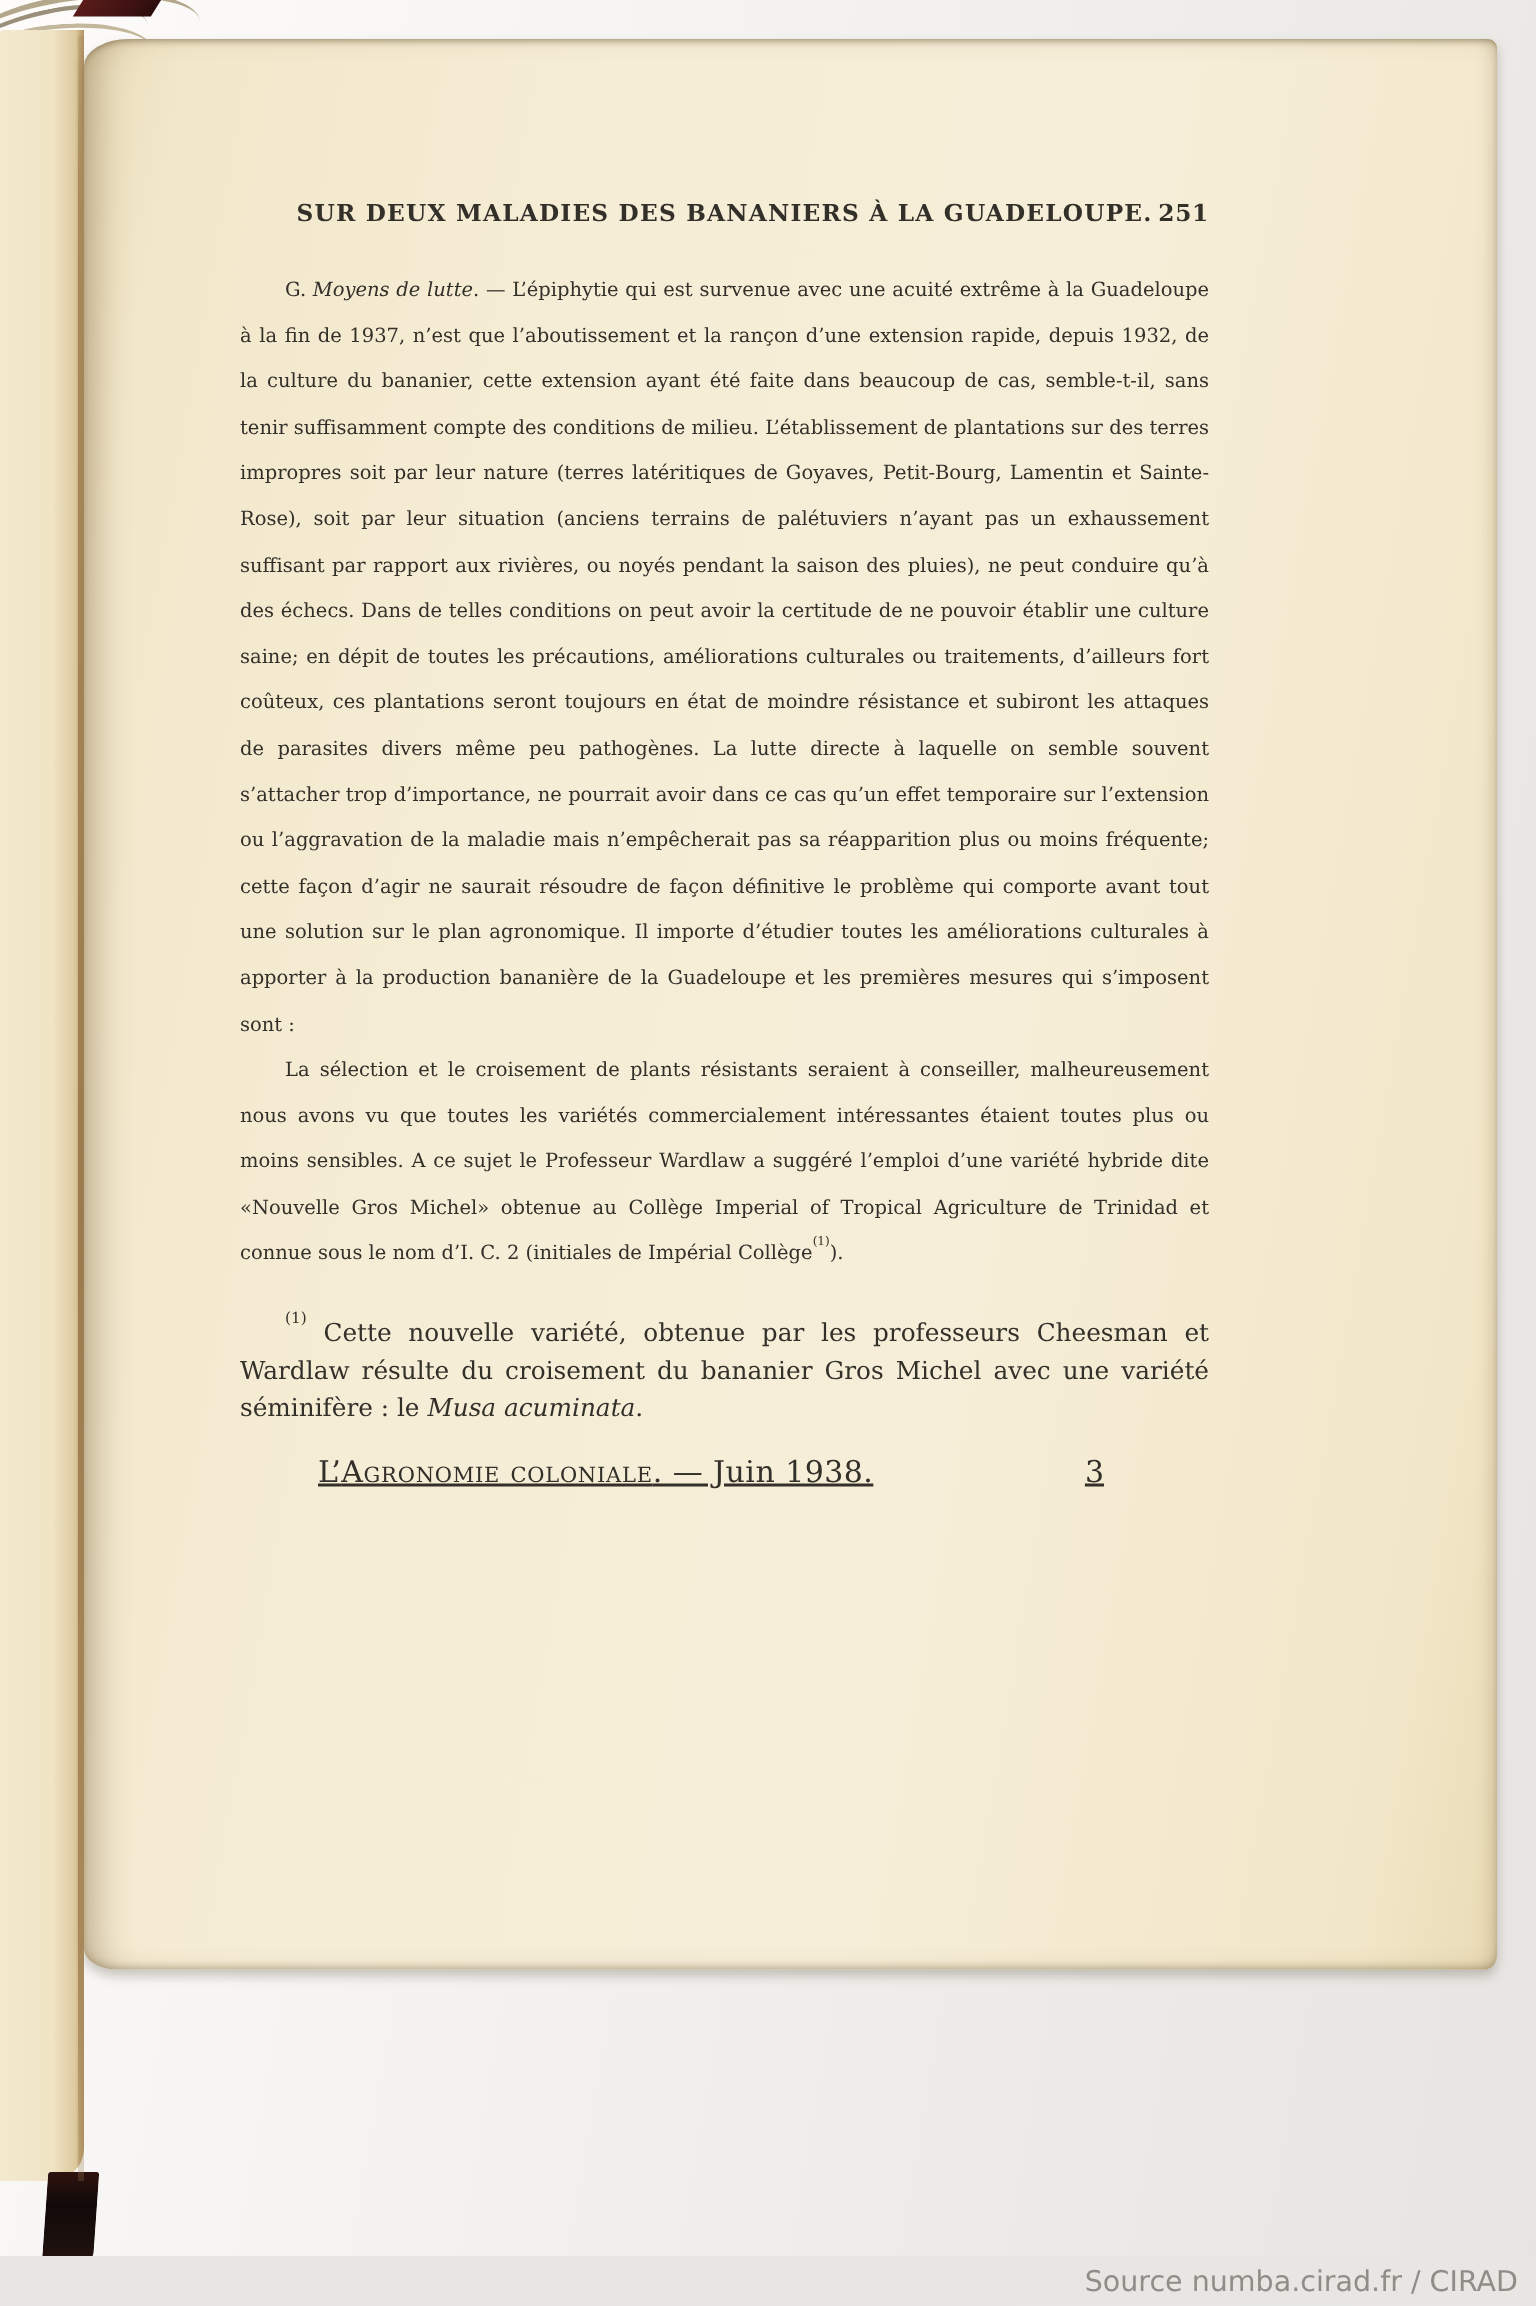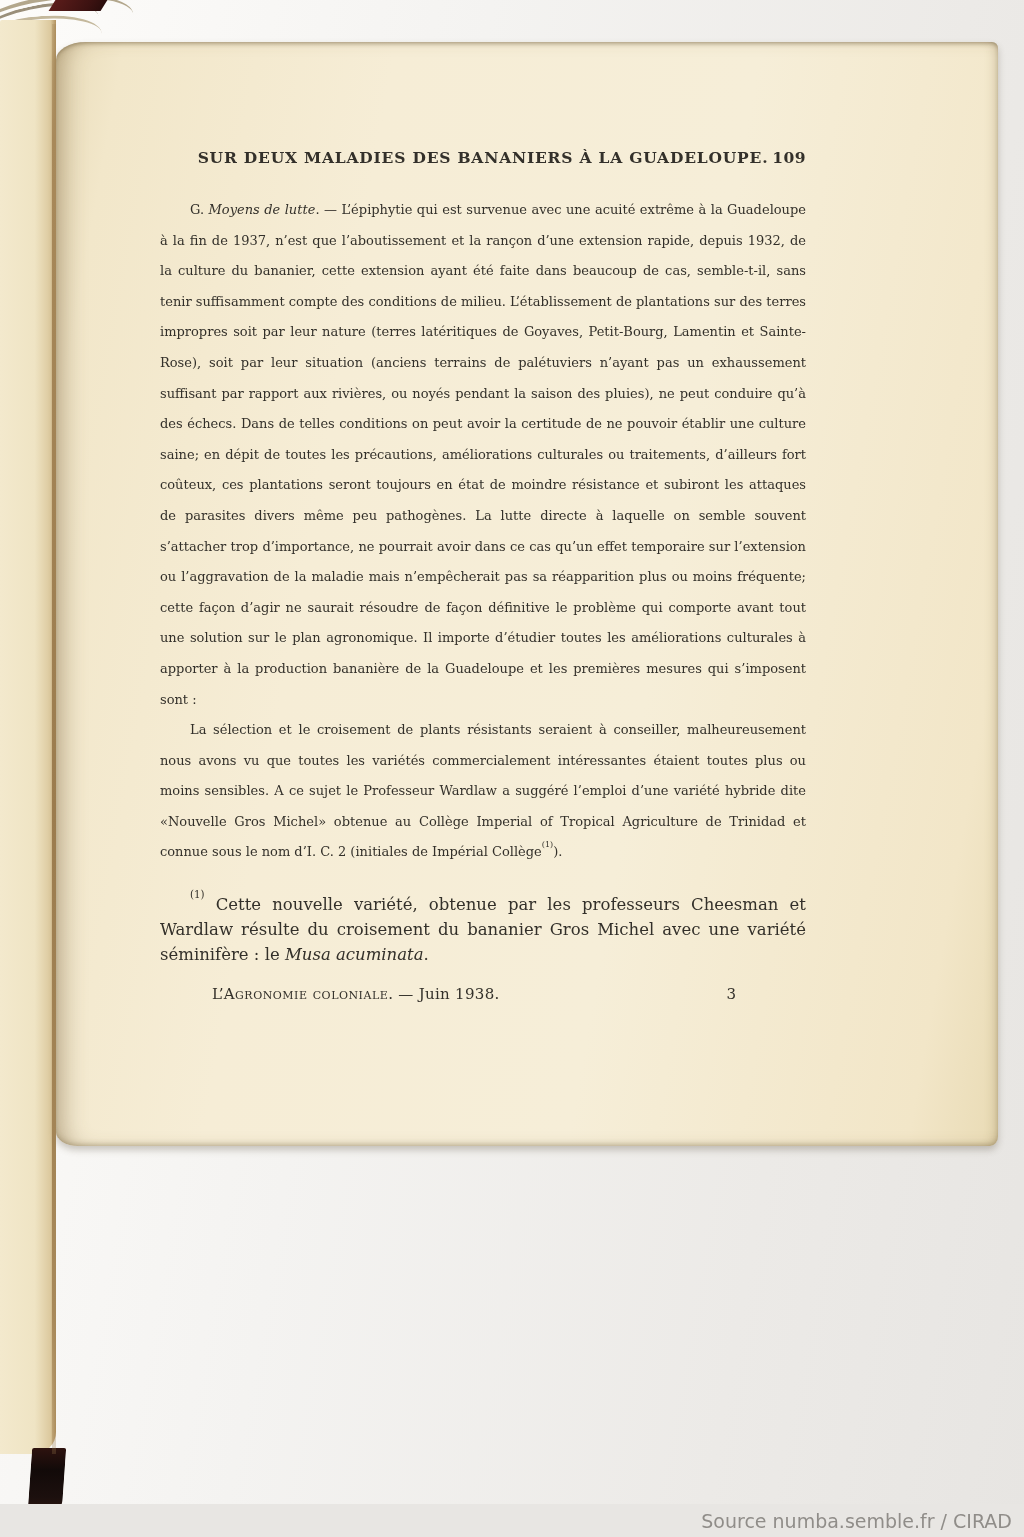--- a/index.html
+++ b/index.html
@@ -56,30 +56,29 @@
   .crease {
     position: absolute; left: 52px; top: 24px;
     width: 4px; height: 1430px;
     background: linear-gradient(180deg, rgba(155,124,78,0.25) 0%, #a8895a 8%, #9b7c4e 55%, #a8895a 90%, rgba(155,124,78,0.25) 100%);
   }
 
   
   .page {
     position: absolute;
     left: 56px; top: 26px;
-    width: 942px; height: 1104px;
+    width: 942px; height: 1287px;
     background: linear-gradient(100deg, #e9dcba 0%, #f2e7ca 6%, #f6edd6 30%, #f6eed8 62%, #f2e6c8 92%, #e9dbb5 100%);
     border-radius: 30px 6px 8px 22px / 18px 6px 10px 14px;
     box-shadow:
       inset 0 4px 5px -3px rgba(95, 75, 40, 0.55),
       inset 0 -4px 6px -3px rgba(95, 75, 40, 0.38),
       inset 18px 0 24px -12px rgba(110, 85, 45, 0.45),
       inset -10px 0 12px -8px rgba(120, 100, 60, 0.32),
       0 4px 7px rgba(80, 70, 50, 0.28);
-    margin-top: 16px;
   }
 
   .content {
     position: absolute;
     left: 104px; top: 106px;
     width: 646px;
     color: #33302a;
   }
 
   .running-head {
@@ -121,21 +120,22 @@
     text-align: justify;
     text-indent: 30px;
     hyphens: auto;
     -webkit-hyphens: auto;
   }
 
   .footer-line {
     margin-top: 18px;
     display: flex;
     align-items: center;
-    font-size: 15px;
+    font-size: 20px;
+    text-decoration: underline;
   }
   .imprint { margin-left: 52px; letter-spacing: 0.3px; }
   .sc { font-variant: small-caps; letter-spacing: 0.5px; }
   .signature { margin-left: auto; margin-right: 70px; }
 
   
   .watermark-bar {
     position: absolute;
     left: 0; bottom: 0;
     width: 100%; height: 33px;
@@ -160,21 +160,21 @@
   <div class="curl3"></div>
   <div class="binding-top"></div>
   <div class="facing-page"></div>
   <div class="binding-bottom"></div>
 
   <div class="page">
     <div class="content">
 
       <div class="running-head">
         <span class="rh-title">SUR DEUX MALADIES DES BANANIERS À LA GUADELOUPE.</span>
-        <span class="rh-num">109</span>
+        <span class="rh-num">251</span>
       </div>
 
       <p class="body-para"><span>G. </span><i>Moyens de lutte</i><span>. — L’épiphytie qui est survenue avec une acuité extrême à la Guadeloupe à la fin de 1937, n’est que l’aboutissement et la rançon d’une extension rapide, depuis 1932, de la culture du bananier, cette extension ayant été faite dans beaucoup de cas, semble-t-il, sans tenir suffisamment compte des conditions de milieu. L’établissement de plantations sur des terres impropres soit par leur nature (terres latéritiques de Goyaves, Petit-Bourg, Lamentin et Sainte-Rose), soit par leur situation (anciens terrains de palétuviers n’ayant pas un exhaussement suffisant par rapport aux rivières, ou noyés pendant la saison des pluies), ne peut conduire qu’à des échecs. Dans de telles conditions on peut avoir la certitude de ne pouvoir établir une culture saine; en dépit de toutes les précautions, améliorations culturales ou traitements, d’ailleurs fort coûteux, ces plantations seront toujours en état de moindre résistance et subiront les attaques de parasites divers même peu pathogènes. La lutte directe à laquelle on semble souvent s’attacher trop d’importance, ne pourrait avoir dans ce cas qu’un effet temporaire sur l’extension ou l’aggravation de la maladie mais n’empêcherait pas sa réapparition plus ou moins fréquente; cette façon d’agir ne saurait résoudre de façon définitive le problème qui comporte avant tout une solution sur le plan agronomique. Il importe d’étudier toutes les améliorations culturales à apporter à la production bananière de la Guadeloupe et les premières mesures qui s’imposent sont :</span></p>
 
 
 
       <p class="body-para"><span>La sélection et le croisement de plants résistants seraient à conseiller, malheureusement nous avons vu que toutes les variétés commercialement intéressantes étaient toutes plus ou moins sensibles. A ce sujet le Professeur Wardlaw a suggéré l’emploi d’une variété hybride dite «Nouvelle Gros Michel» obtenue au Collège Imperial of Tropical Agriculture de Trinidad et connue sous le nom d’I. C. 2 (initiales de Impérial Collège</span><sup class="fn-mark">(1)</sup><span>).</span></p>
 
       <div class="footnote"><sup class="fn-mark">(1)</sup><span> Cette nouvelle variété, obtenue par les professeurs Cheesman et Wardlaw résulte du croisement du bananier Gros Michel avec une variété séminifère : le </span><i>Musa acuminata</i><span>.</span></div>
 
@@ -182,16 +182,16 @@
         <span class="imprint"><span>L’</span><span class="sc">Agronomie coloniale</span><span>. — Juin 1938.</span></span>
         <span class="signature">3</span>
       </div>
 
     </div>
   </div>
 
   <div class="crease"></div>
 
   <div class="watermark-bar">
-    <span>Source numba.semble.fr / CIRAD</span>
+    <span>Source numba.cirad.fr / CIRAD</span>
   </div>
 
 </div>
 
 </body></html>

